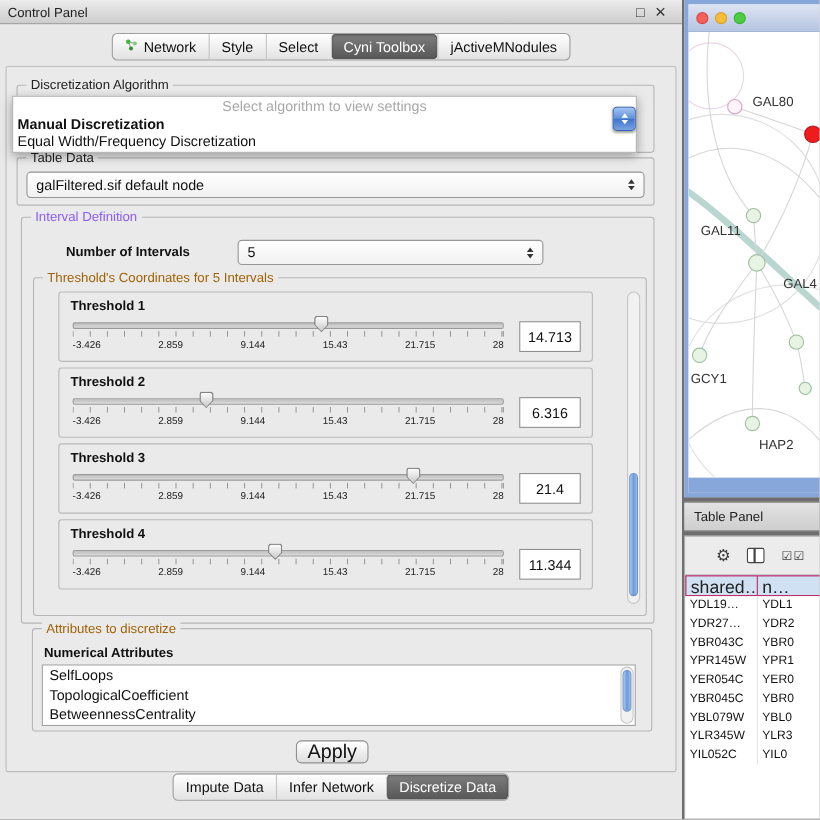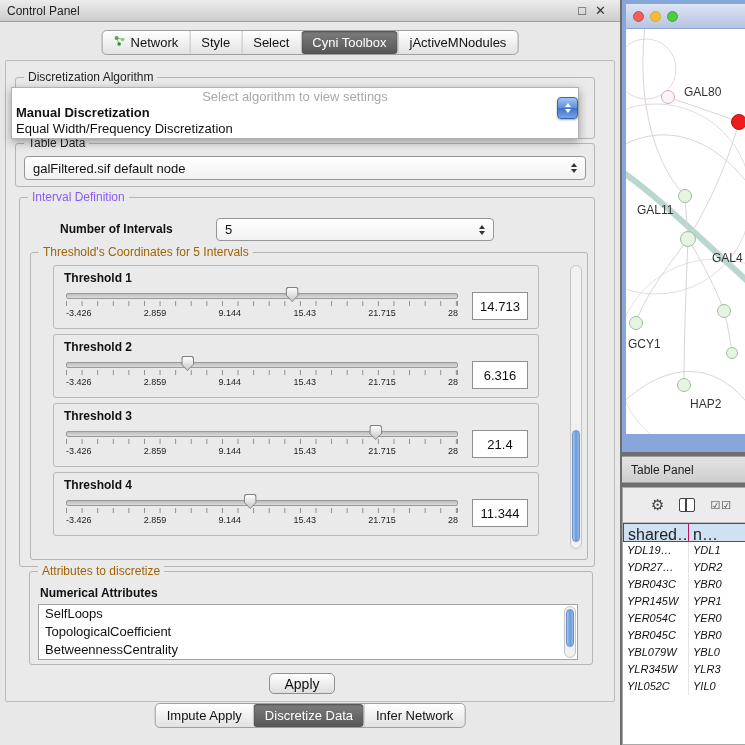--- a/index.html
+++ b/index.html
@@ -80,21 +80,21 @@
   
   .vscroll{position:absolute;width:12px;background:#f1f1f1;border:1px solid #c6c6c6;border-radius:6px;box-sizing:border-box;}
   .vthumb{position:absolute;left:1px;right:1px;border-radius:5px;
     background:linear-gradient(to right,#a9c8f0,#6b9ada 50%,#93b8e9);border:1px solid #6a93cc;box-sizing:border-box;}
   
   #attr-list{position:absolute;left:8px;top:32px;width:540px;height:56px;background:#fff;
     border:1px solid #a2a2a2;overflow:hidden;box-sizing:border-box;}
   .list-item{font-size:13px;color:#111;padding:1px 6px;height:16px;line-height:15px;}
   
   #apply-btn{position:absolute;left:263px;top:612px;width:66px;height:21px;border-radius:5px;
-    background:linear-gradient(#ffffff,#dedede);border:1px solid #8f8f8f;font-size:14px;color:#111;
+    background:linear-gradient(#ffffff,#dedede);border:1px solid #8f8f8f;font-size:18px;color:#111;
     display:flex;align-items:center;justify-content:center;box-sizing:border-box;cursor:default;text-align:center;}
   
   #network-window{position:absolute;left:622px;top:0;width:130px;height:452px;
     border:4px solid #87a6da;box-sizing:border-box;background:#fff;display:flex;flex-direction:column;}
   #net-titlebar{height:24px;background:linear-gradient(#dde4f3,#b6c5e2);border-bottom:1px solid #90a6cc;
     display:flex;align-items:center;gap:6px;padding-left:7px;flex:0 0 auto;}
   .tl{width:11px;height:11px;border-radius:50%;box-sizing:border-box;}
   .tl.red{background:#f4605a;border:1px solid #d84742;}
   .tl.yellow{background:#f6bd38;border:1px solid #d9a32c;}
   .tl.green{background:#4ccb43;border:1px solid #38b32f;}
@@ -115,21 +115,21 @@
   #columns-icon{width:14px;height:12px;border:1.5px solid #444;border-radius:2px;position:relative;background:#fff;}
   #columns-icon::before{content:"";position:absolute;left:5px;top:0;bottom:0;width:1.5px;background:#444;}
   #checkbox-icons{font-size:11px;color:#3d3d3d;letter-spacing:1px;}
   #table-header{display:flex;height:19px;flex:0 0 auto;}
   .hcell{background:#cfe1f3;border:1px solid #be185d;font-size:16px;color:#222;
     padding:2px 4px;box-sizing:border-box;white-space:nowrap;overflow:hidden;}
   .hcell.c0{width:66px;flex:0 0 auto;}
   .hcell.c1{flex:1;border-left:none;}
   #node-table-rows{flex:1;background:#fff;overflow:hidden;}
   .trow{display:flex;height:17px;}
-  .tcell{font-size:11px;color:#111;padding:2px 0 0 4px;box-sizing:border-box;white-space:nowrap;overflow:hidden;font-style:italic;}
+  .tcell{font-size:11px;color:#111;padding:2px 0 0 4px;box-sizing:border-box;white-space:nowrap;overflow:hidden;}
   .tcell.c0{width:66px;flex:0 0 auto;border-right:1px solid #e4e4e4;}
   .tcell.c1{flex:1;}
 </style>
 </head>
 <body>
 
 <div id="control-panel">
   <div id="cp-titlebar">
     <span>Control Panel</span>
     <span id="btn-float" class="win-btn">□</span>
@@ -303,27 +303,27 @@
           <div class="vthumb" style="top:4%;height:76%;"></div>
         </div>
       </div>
     </div>
 
     <div id="apply-btn">Apply</div>
   </div>
 
   <div id="bottom-tabbar" class="tabbar">
       <div class="tab">
-        <span>Impute Apply</span>
+        <span>Impute Data</span>
+      </div>
+      <div class="tab">
+        <span>Infer Network</span>
       </div>
       <div class="tab selected">
         <span>Discretize Data</span>
-      </div>
-      <div class="tab">
-        <span>Infer Network</span>
       </div>
     </div>
 </div>
 
 <div id="network-window">
   <div id="net-titlebar">
     <span class="tl red"></span>
     <span class="tl yellow"></span>
     <span class="tl green"></span>
   </div>

